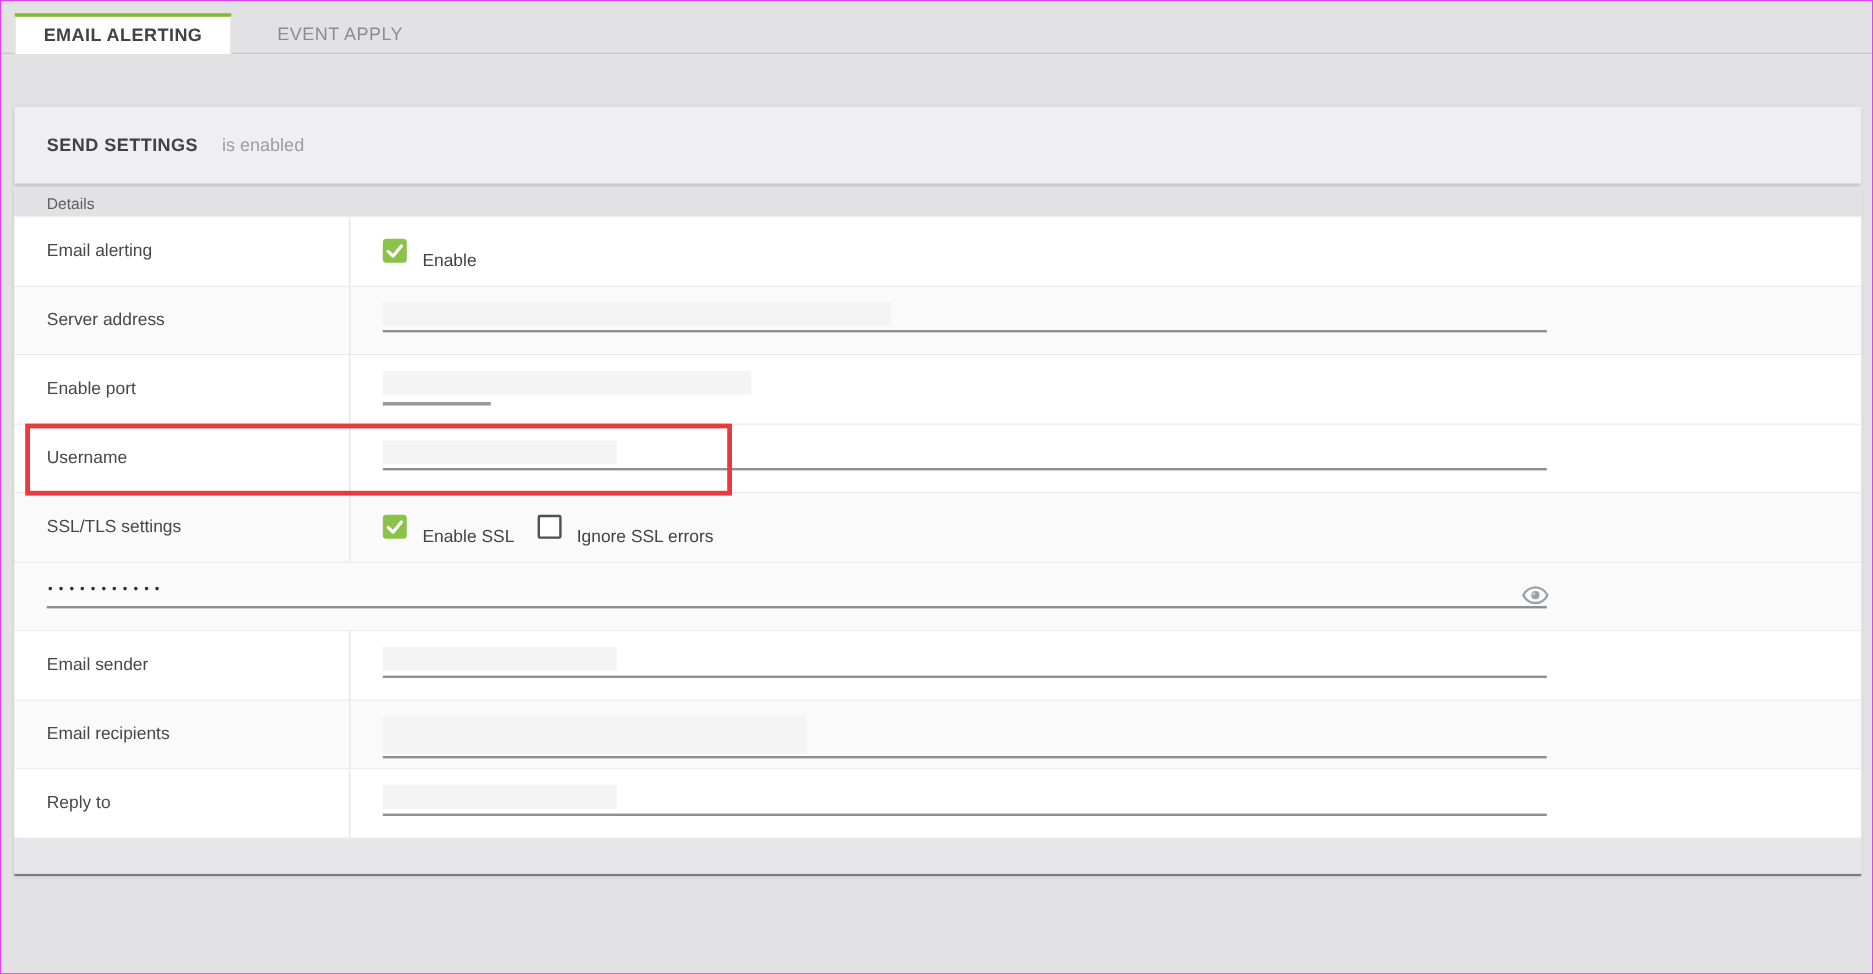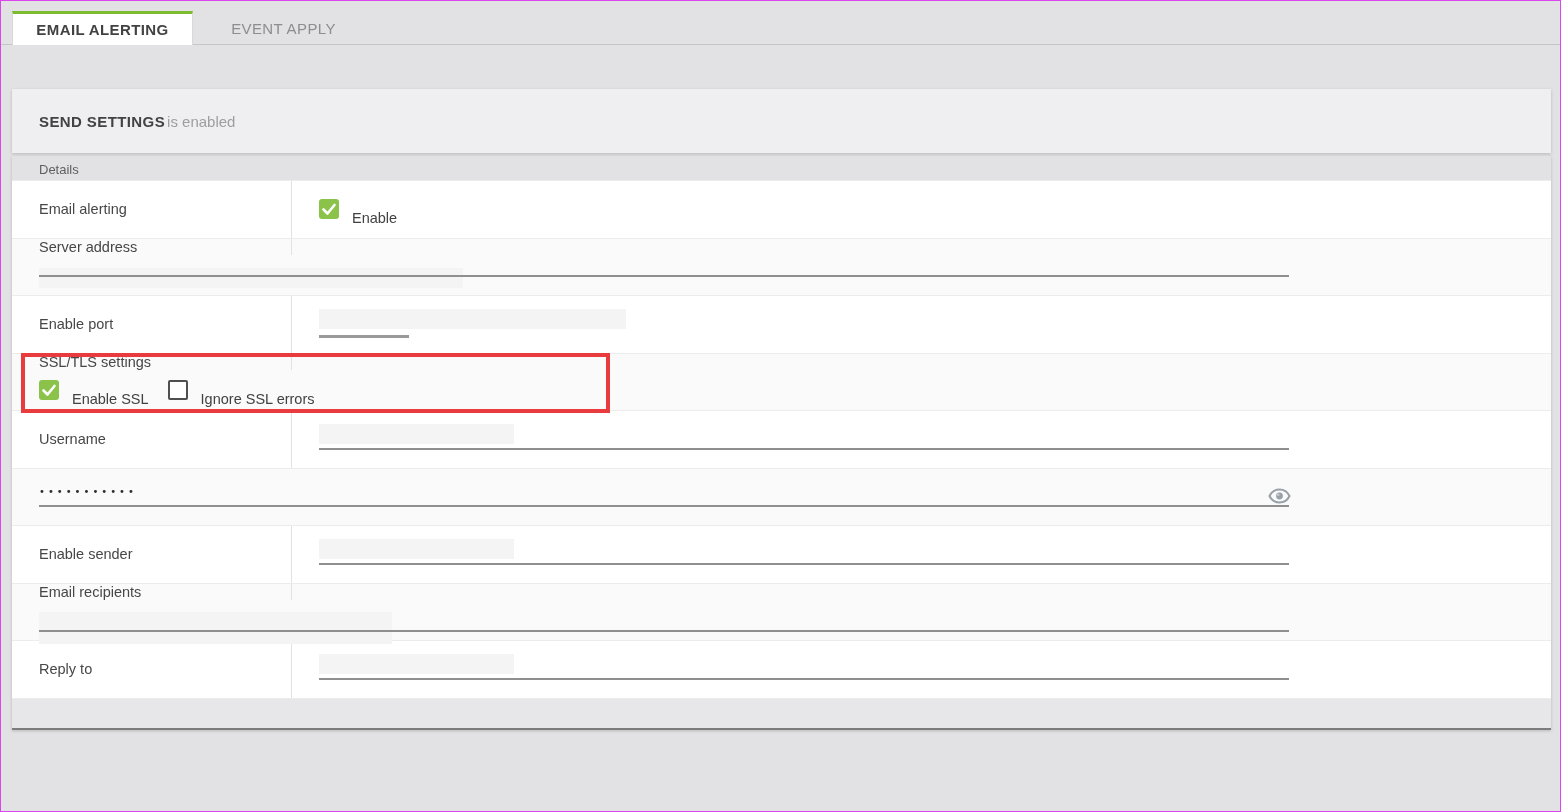--- a/index.html
+++ b/index.html
@@ -9,28 +9,28 @@
 
   
   .tabbar { position:absolute; top:10px; left:0; width:100%; height:34px; border-bottom:1px solid #c6c6c6; display:flex; padding-left:11px; }
   .tab { height:34px; display:flex; align-items:center; justify-content:center; font-size:15px; letter-spacing:.4px; cursor:pointer; }
   .tab.active { width:181px; background:#ffffff; border-top:3px solid #7ebc2f; border-left:1px solid #d8d8d8; border-right:1px solid #d8d8d8; margin-bottom:-1px; z-index:2; color:#424242; font-weight:bold; }
   .tab.inactive { width:181px; color:#8d8d8d; }
 
   
   .banner { position:absolute; top:88px; left:11px; width:1539px; height:64px; background:#efeff1; box-shadow:0 1px 3px rgba(0,0,0,.18); display:flex; align-items:center; padding-left:27px; }
   .banner .title { font-weight:bold; font-size:15px; color:#424242; letter-spacing:.4px; }
-  .banner .status { font-size:15px; color:#9e9e9e; margin-left:2px; }
+  .banner .status { font-size:15px; color:#9e9e9e; margin-left:20px; }
 
   
   .panel { position:absolute; top:155px; left:11px; width:1539px; background:#ffffff; box-shadow:0 1px 3px rgba(0,0,0,.18); border-bottom:2px solid #7c7c7c; }
   .panel-header { height:24px; background:#e2e2e4; color:#5f5f5f; font-size:13px; line-height:27px; padding-left:27px; }
   .row { display:flex; height:57.5px; border-top:1px solid #ececec; background:#ffffff; }
   .row:first-of-type { border-top:none; }
-  .row.alt { background:#fafafa;flex-direction:column; }
+  .row.alt { background:#fafafa; }
   .cell-label { width:280px; min-width:280px; border-right:1px solid #e2e2e4; display:flex; align-items:center; padding-left:27px; font-size:14.5px; color:#474747; }
   .cell-control { flex:1; position:relative; display:flex; align-items:center; padding-left:27px; }
 
   .underline { position:absolute; left:27px; right:262px; bottom:18px; height:2px; background:#8f8f8f; }
   .underline.short { right:auto; width:90px; bottom:15px; background:#9a9a9a; height:3px; }
   .redact { position:absolute; left:27px; top:13px; height:20px; background:#f4f4f4; }
   .redact.tall { height:32px; top:12px; }
 
   .cb { width:20px; height:20px; border-radius:3px; background:#8bc34a; display:inline-flex; align-items:center; justify-content:center; cursor:pointer; flex:none; }
   .cb svg { display:block; }
@@ -97,62 +97,62 @@
     </div>
 
     <div class="row">
       <div class="cell-label">Enable port</div>
       <div class="cell-control">
         <span class="redact" style="width:307px"></span>
         <span class="underline short"></span>
       </div>
     </div>
 
+    <div class="row">
+      <div class="cell-label">Username</div>
+      <div class="cell-control">
+        <span class="redact" style="width:195px"></span>
+        <span class="underline"></span>
+      </div>
+    </div>
+
     <div class="row alt">
       <div class="cell-label">SSL/TLS settings</div>
       <div class="cell-control">
         <div class="cb-group">
           <span class="cb">
             <svg width="20" height="20" viewBox="0 0 20 20">
                 <polyline points="4.5,10.5 8.5,14.5 15.5,6" fill="none" stroke="#ffffff" stroke-width="2.6" stroke-linecap="round" stroke-linejoin="round"></polyline>
               </svg>
           </span>
           <span class="cb-label">Enable SSL</span>
         </div>
         <div class="cb-group">
           <span class="cb empty"></span>
           <span class="cb-label">Ignore SSL errors</span>
         </div>
       </div>
     </div>
 
-    <div class="row">
-      <div class="cell-label">Username</div>
-      <div class="cell-control">
-        <span class="redact" style="width:195px"></span>
-        <span class="underline"></span>
-      </div>
-    </div>
-
     <div class="row alt">
       <div class="cell-control">
         <span class="pwd-dots">•••••••••••</span>
         <span class="eye">
           <svg width="23" height="16" viewBox="0 0 23 16">
               <path d="M11.5 1.5 C16 1.5 19.8 4.5 21.5 8 C19.8 11.5 16 14.5 11.5 14.5 C7 14.5 3.2 11.5 1.5 8 C3.2 4.5 7 1.5 11.5 1.5 Z" fill="none" stroke="#98a0a8" stroke-width="2"></path>
               <circle cx="11.5" cy="8" r="3.4" fill="#98a0a8"></circle>
               <circle cx="10.2" cy="6.8" r="1.3" fill="#c9cdd2"></circle>
             </svg>
         </span>
         <span class="underline"></span>
       </div>
     </div>
 
     <div class="row">
-      <div class="cell-label">Enable sender</div>
+      <div class="cell-label">Email sender</div>
       <div class="cell-control">
         <span class="redact" style="width:195px"></span>
         <span class="underline"></span>
       </div>
     </div>
 
     <div class="row alt">
       <div class="cell-label">Email recipients</div>
       <div class="cell-control">
         <span class="redact tall" style="width:353px"></span>

